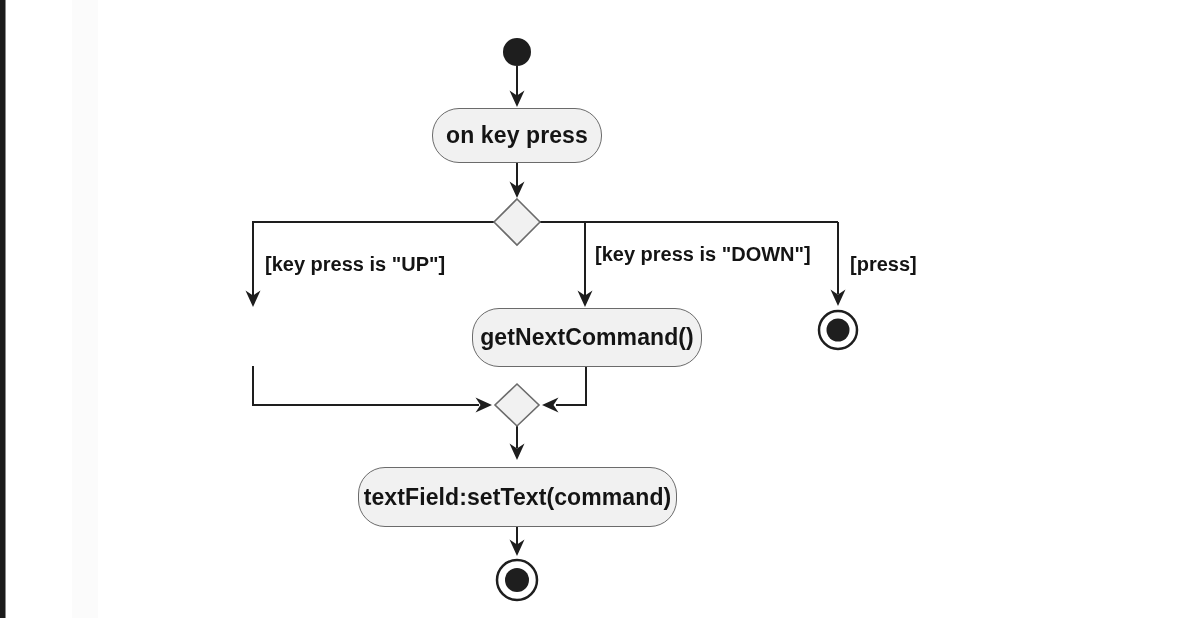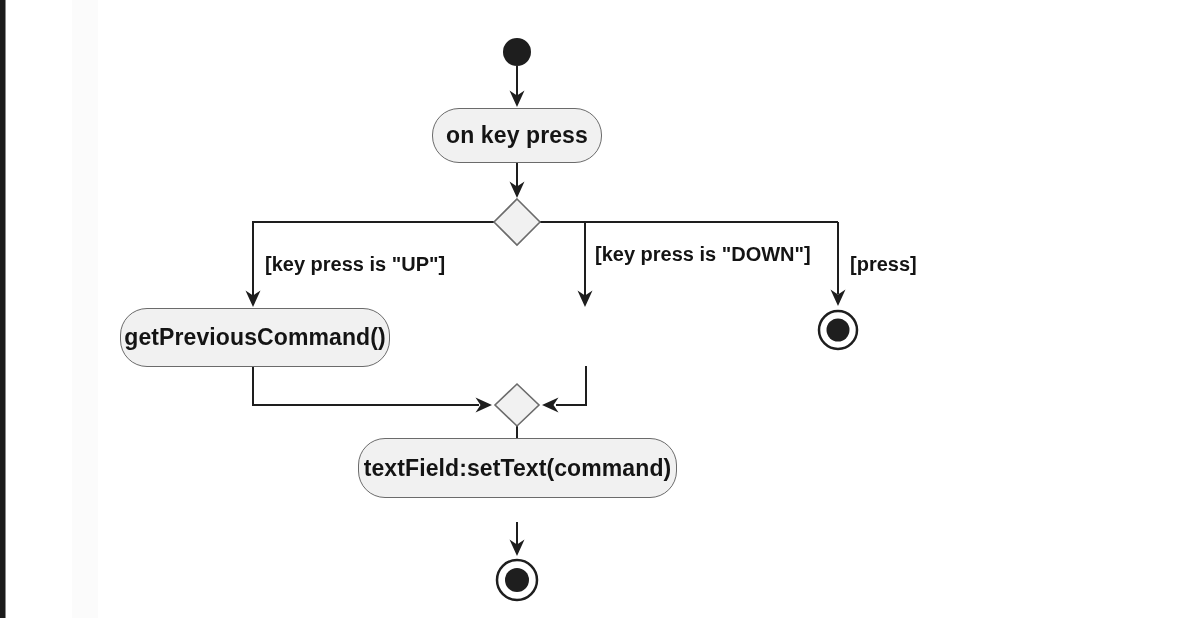--- a/index.html
+++ b/index.html
@@ -99,23 +99,23 @@
 
     <circle class="final-ring" cx="838" cy="330" r="19"></circle>
     <circle class="final-dot" cx="838" cy="330" r="11.5"></circle>
 
     <circle class="final-ring" cx="517" cy="580" r="20"></circle>
     <circle class="final-dot" cx="517" cy="580" r="12"></circle>
   </svg>
 
   <div class="activity" style="left:432px;top:108px;width:170px;height:55px;">on key press</div>
 
-  <div class="activity" style="left:120px;top:308px;width:270px;height:59px;">getPreviousCommand()</div>
 
+  <div class="activity" style="left:472px;top:308px;width:230px;height:59px;">getNextCommand()</div>
 
-  <div class="activity" style="left:358px;top:438px;width:319px;height:60px;">textField:setText(command)</div>
+  <div class="activity" style="left:358px;top:467px;width:319px;height:60px;">textField:setText(command)</div>
 
   <div class="guard" style="left:265px;top:252px;">[key press is "UP"]</div>
 
   <div class="guard" style="left:595px;top:242px;">[key press is "DOWN"]</div>
 
   <div class="guard" style="left:850px;top:252px;">[press]</div>
 </div>
 
 </body></html>

